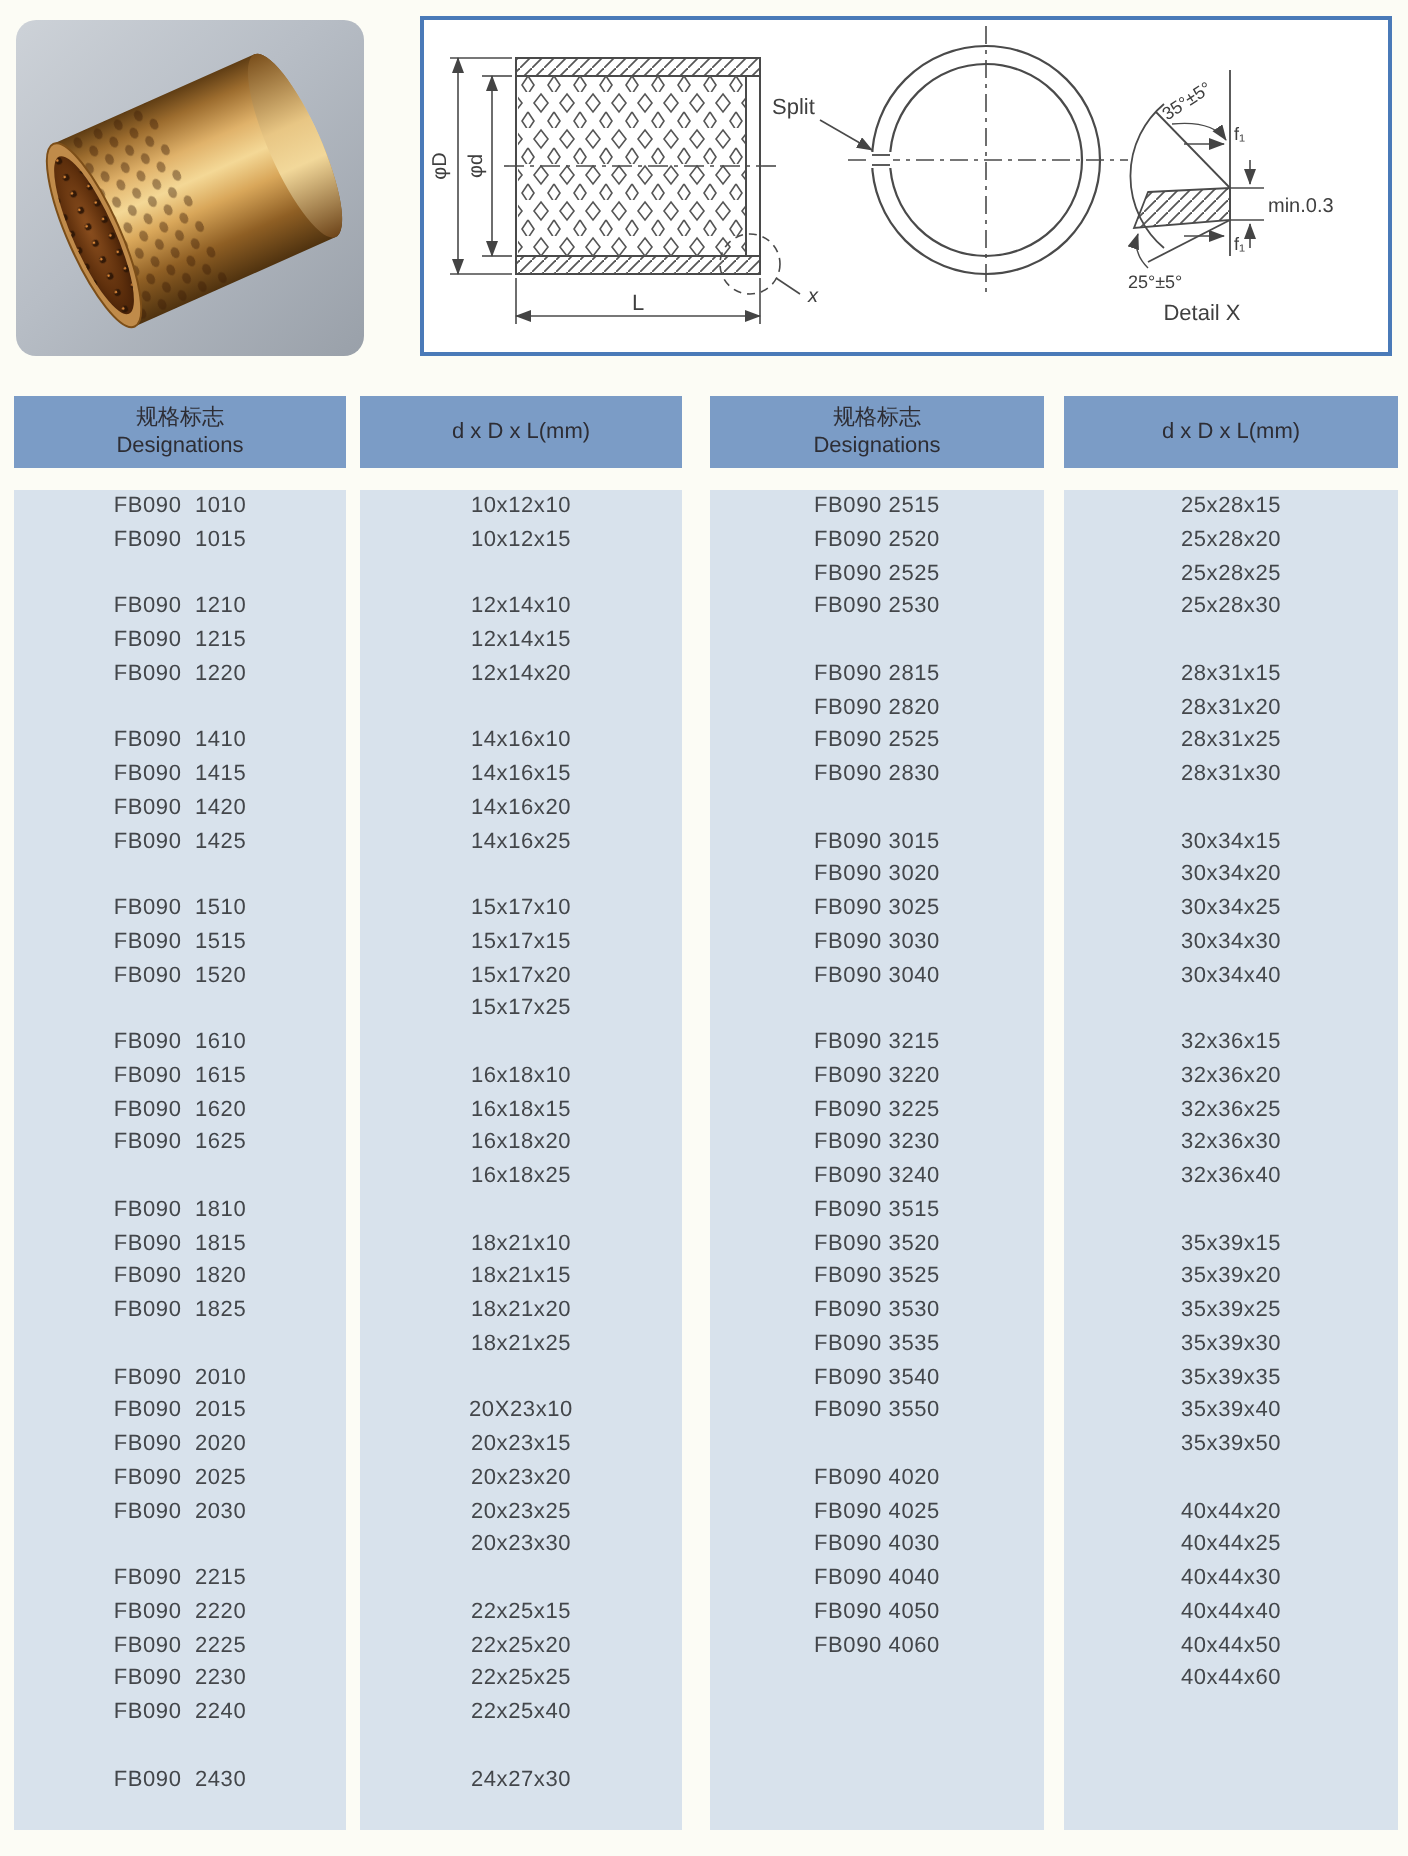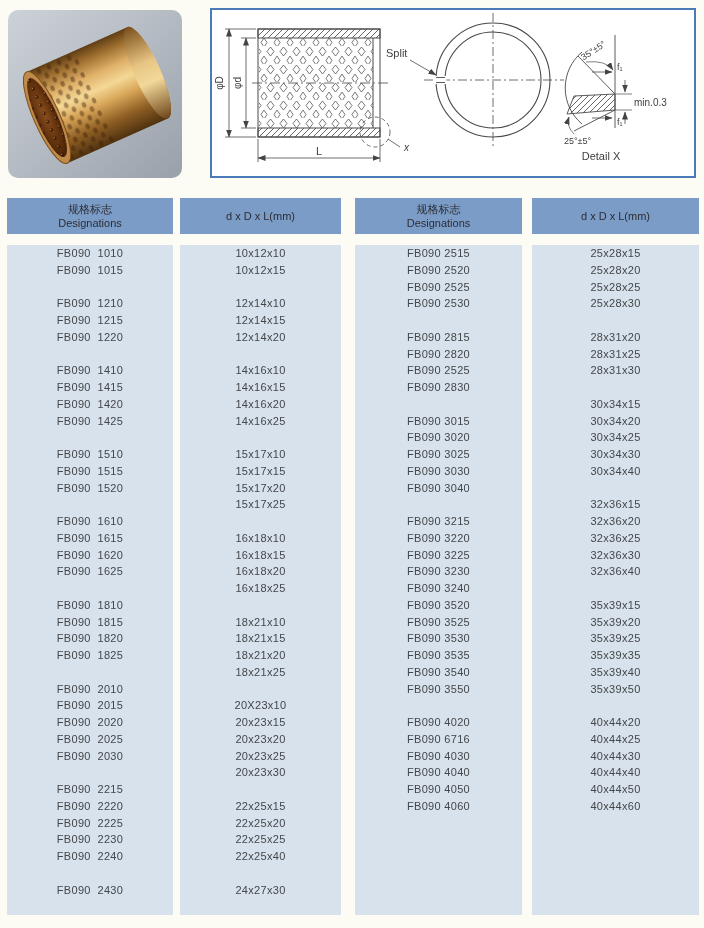--- a/index.html
+++ b/index.html
@@ -279,64 +279,67 @@
       <div class="cell">FB090 3020</div>
       <div class="cell">FB090 3025</div>
       <div class="cell">FB090 3030</div>
       <div class="cell">FB090 3040</div>
       <div class="cell"></div>
       <div class="cell">FB090 3215</div>
       <div class="cell">FB090 3220</div>
       <div class="cell">FB090 3225</div>
       <div class="cell">FB090 3230</div>
       <div class="cell">FB090 3240</div>
+      <div class="cell">FB090 3515</div>
       <div class="cell">FB090 3520</div>
       <div class="cell">FB090 3525</div>
       <div class="cell">FB090 3530</div>
       <div class="cell">FB090 3535</div>
       <div class="cell">FB090 3540</div>
       <div class="cell">FB090 3550</div>
       <div class="cell"></div>
       <div class="cell">FB090 4020</div>
-      <div class="cell">FB090 6716</div>
+      <div class="cell">FB090 4025</div>
       <div class="cell">FB090 4030</div>
       <div class="cell">FB090 4040</div>
       <div class="cell">FB090 4050</div>
       <div class="cell">FB090 4060</div>
       <div class="cell"></div>
       <div class="cell"></div>
       <div class="cell"></div>
       <div class="cell"></div>
       <div class="cell"></div>
     </div>
   <div class="tcol c4">
       <div class="cell">25x28x15</div>
       <div class="cell">25x28x20</div>
       <div class="cell">25x28x25</div>
       <div class="cell">25x28x30</div>
       <div class="cell"></div>
+      <div class="cell">28x31x15</div>
       <div class="cell">28x31x20</div>
       <div class="cell">28x31x25</div>
       <div class="cell">28x31x30</div>
       <div class="cell"></div>
       <div class="cell">30x34x15</div>
       <div class="cell">30x34x20</div>
       <div class="cell">30x34x25</div>
       <div class="cell">30x34x30</div>
       <div class="cell">30x34x40</div>
       <div class="cell"></div>
       <div class="cell">32x36x15</div>
       <div class="cell">32x36x20</div>
       <div class="cell">32x36x25</div>
       <div class="cell">32x36x30</div>
       <div class="cell">32x36x40</div>
       <div class="cell"></div>
       <div class="cell">35x39x15</div>
       <div class="cell">35x39x20</div>
       <div class="cell">35x39x25</div>
+      <div class="cell">35x39x30</div>
       <div class="cell">35x39x35</div>
       <div class="cell">35x39x40</div>
       <div class="cell">35x39x50</div>
       <div class="cell"></div>
       <div class="cell">40x44x20</div>
       <div class="cell">40x44x25</div>
       <div class="cell">40x44x30</div>
       <div class="cell">40x44x40</div>
       <div class="cell">40x44x50</div>
       <div class="cell">40x44x60</div>

